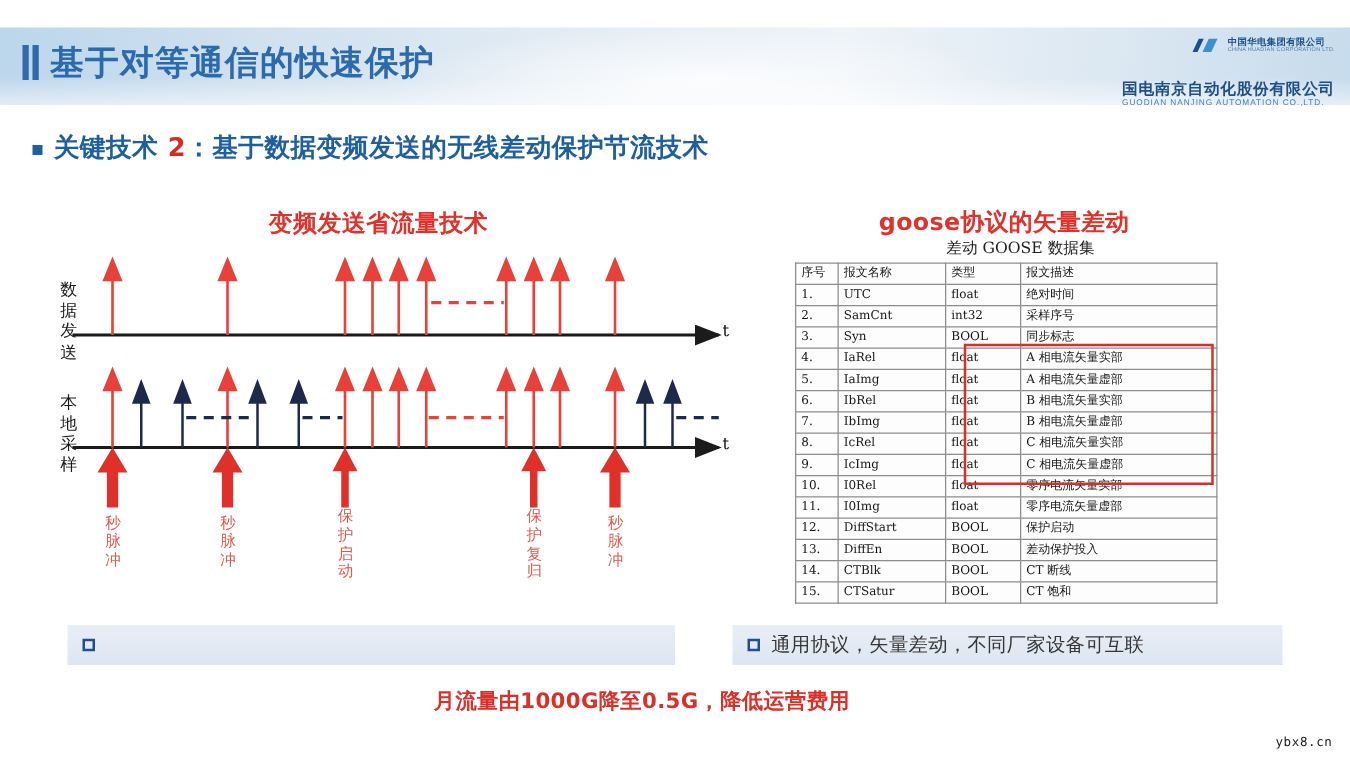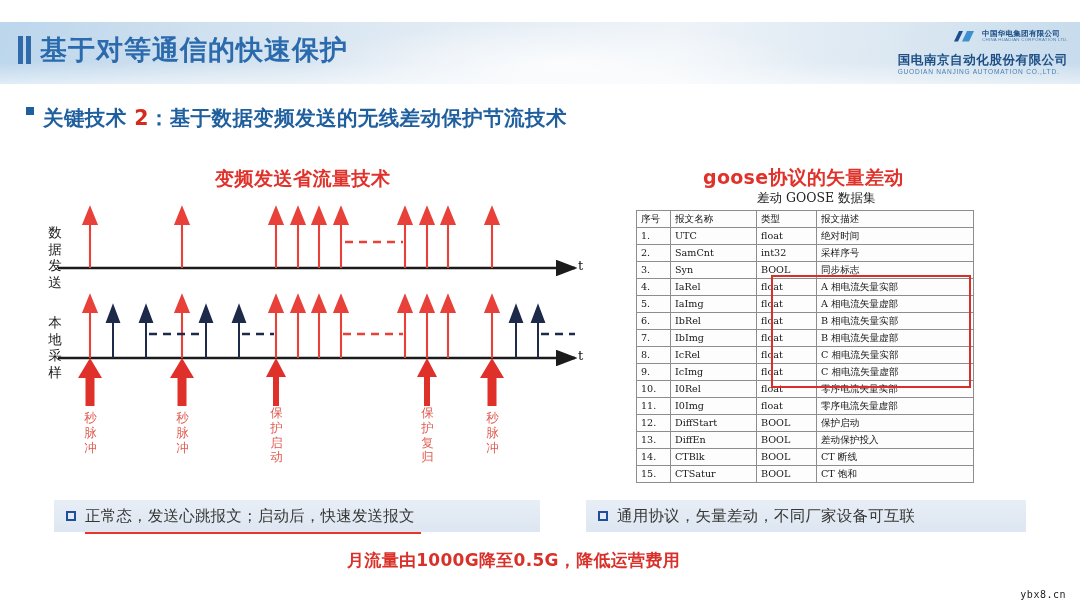--- a/index.html
+++ b/index.html
@@ -35,26 +35,26 @@
     font-family:"DejaVu Sans",sans-serif; white-space:nowrap;
   }
 
   #brand-block{
     position:absolute; right:12px; top:30px; z-index:4; line-height:1.12;
   }
   .brand-top{ display:flex; align-items:center; justify-content:flex-end; gap:5px; }
   #brand-mark{ display:block; }
   .brand-cn-small{ font-size:7.5px; color:#1d4f86; font-weight:bold; letter-spacing:.3px; font-family:"DejaVu Sans",sans-serif;}
   .brand-en-small{ font-size:4.4px; color:#4a7eb0; letter-spacing:.25px; }
-  .brand-cn-big{ font-size:12.5px; color:#1d4f86; font-weight:bold; letter-spacing:.6px; margin-top:10px; font-family:"DejaVu Sans",sans-serif;}
+  .brand-cn-big{ font-size:12.5px; color:#1d4f86; font-weight:bold; letter-spacing:.6px; margin-top:21px; font-family:"DejaVu Sans",sans-serif;}
   .brand-en-big{ font-size:6.6px; color:#4a7eb0; letter-spacing:.75px; margin-top:1px; }
 
   
   #subtitle-row{
-    position:absolute; left:26px; top:104px; display:flex; align-items:flex-start; gap:9px;
+    position:absolute; left:26px; top:104px; display:flex; align-items:center; gap:9px;
   }
   #subtitle-bullet{ width:8px; height:8px; background:#1f5f9e; margin-top:3px; }
   #subtitle-text{
     font-size:20.5px; font-weight:bold; color:#1f5f9e; white-space:nowrap;
     font-family:"DejaVu Sans",sans-serif; letter-spacing:.4px;
   }
   #subtitle-text .num{ color:#d52b1e; }
 
   
   #left-heading{
@@ -398,21 +398,20 @@
         <td class="col-name">CTSatur</td>
         <td class="col-type">BOOL</td>
         <td class="">CT 饱和</td>
       </tr>
     </tbody>
 </table>
 <div id="hl-box"></div>
 
 <div class="note-box" id="note-left">
   <span class="note-marker"></span>
-  <span class="note-text">正常态，发送心跳报文；启动后，快速发送报文</span>
 </div>
 <div class="note-box" id="note-right">
   <span class="note-marker"></span>
   <span class="note-text">通用协议，矢量差动，不同厂家设备可互联</span>
 </div>
 
 <div id="bottom-red">月流量由1000G降至0.5G，降低运营费用</div>
 <div id="watermark">ybx8.cn</div>
 
 </body></html>

